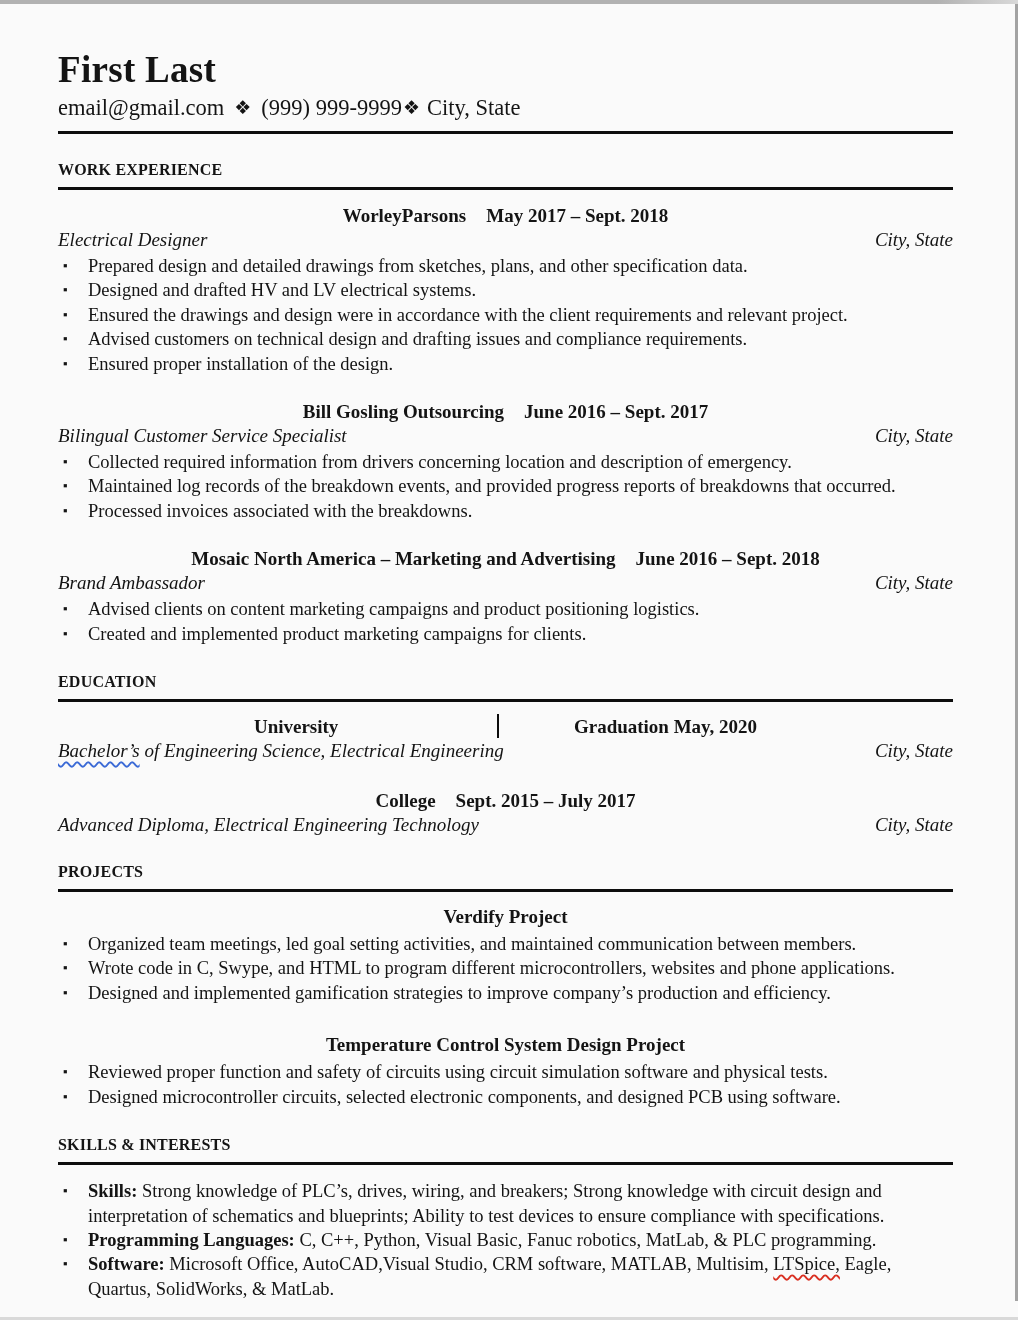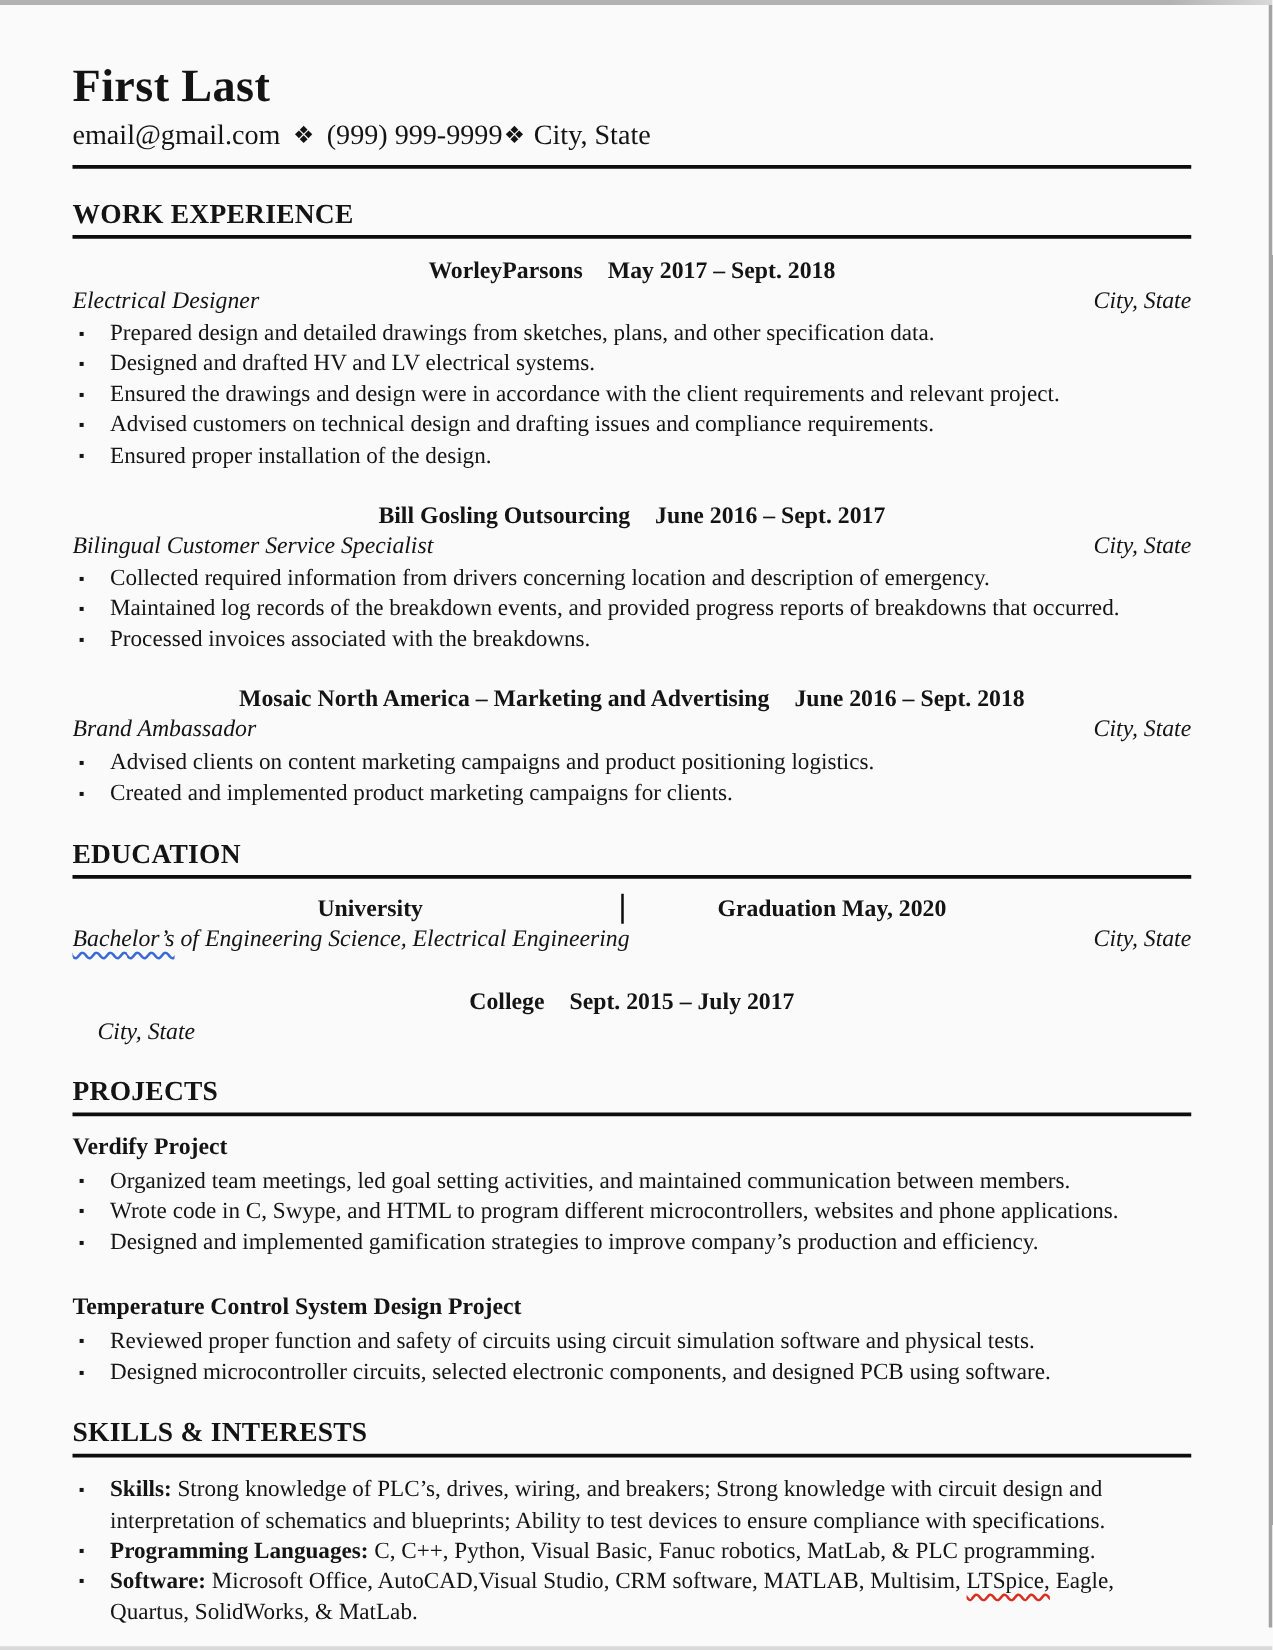--- a/index.html
+++ b/index.html
@@ -11,21 +11,21 @@
   .top-bar{height:4px;width:100%;background:linear-gradient(to right,#b2b2b2 92%,#d9d9d9 100%);}
   .bottom-bar{position:absolute;left:0;bottom:0;height:3px;width:100%;background:#d9d9d9;}
   .page{padding:44px 62px 0 58px;border-right:3px solid #a3a3a3;min-height:1270px;box-sizing:border-box;}
 
   h1{margin:0;font-size:37px;line-height:44px;font-weight:bold;letter-spacing:.3px;}
   .contact{font-size:22.5px;line-height:28px;margin-top:2px;padding-bottom:8px;border-bottom:3px solid #0d0d0d;}
   .sep{display:inline-block;font-size:19px;margin:0 10px;transform:translateY(-1px);}
   .sep.tight{margin:0 7px 0 1px;}
 
   section{margin-top:23px;}
-  .sec-h{margin:0;font-size:22px;line-height:25px;font-weight:bold;letter-spacing:.2px;
+  .sec-h{margin:0;font-size:16px;line-height:25px;font-weight:bold;letter-spacing:.2px;
          padding-bottom:5px;border-bottom:3px solid #0d0d0d;}
 
   .entry{margin-top:14px;}
   .entry + .entry{margin-top:24px;}
   .row{display:flex;justify-content:space-between;align-items:baseline;}
   .row-main{font-size:19px;line-height:24px;font-weight:bold;justify-content:center;}
   .row-sub{font-size:19px;line-height:23px;font-style:italic;}
   .right{white-space:nowrap;text-align:right;padding-left:20px;}
 
   ul{list-style:none;margin:3px 0 0;padding:0;}
@@ -33,21 +33,21 @@
   .mk{position:absolute;left:5px;top:0;font-size:13px;line-height:24.4px;}
 
   .name-cell{position:relative;display:inline-block;min-width:300px;}
   .text-cursor{position:absolute;left:243px;top:-1px;width:2px;height:24px;background:#0d0d0d;}
 
   .squiggle-blue{text-decoration:underline;text-decoration-style:wavy;text-decoration-color:#3b6ad6;
                  text-decoration-thickness:1.5px;text-underline-offset:4px;}
   .squiggle-red{text-decoration:underline;text-decoration-style:wavy;text-decoration-color:#d92e20;
                 text-decoration-thickness:1.5px;text-underline-offset:4px;}
   .skill-label{font-weight:bold;}
-  .proj-name{font-size:19px;line-height:24px;font-weight:bold;margin:0;}
+  .proj-name{font-size:19px;line-height:24px;font-weight:bold;margin:0;text-align:center;}
 </style>
 </head>
 <body>
 
 <div class="top-bar"></div>
 
 <div class="page">
 
   <header>
     <h1>First Last</h1>
@@ -120,20 +120,21 @@
         <span class="right">City, State</span>
       </div>
     </div>
 
     <div class="entry" style="margin-top:27px;">
       <div class="row row-main">
         <span>College</span>
         <span class="right">Sept. 2015 – July 2017</span>
       </div>
       <div class="row row-sub">
+        <span>Advanced Diploma, Electrical Engineering Technology</span>
         <span class="right">City, State</span>
       </div>
     </div>
   </section>
 
   <section>
     <h2 class="sec-h">PROJECTS</h2>
 
     <div class="entry" style="margin-top:13px;">
       <p class="proj-name">Verdify Project</p>

